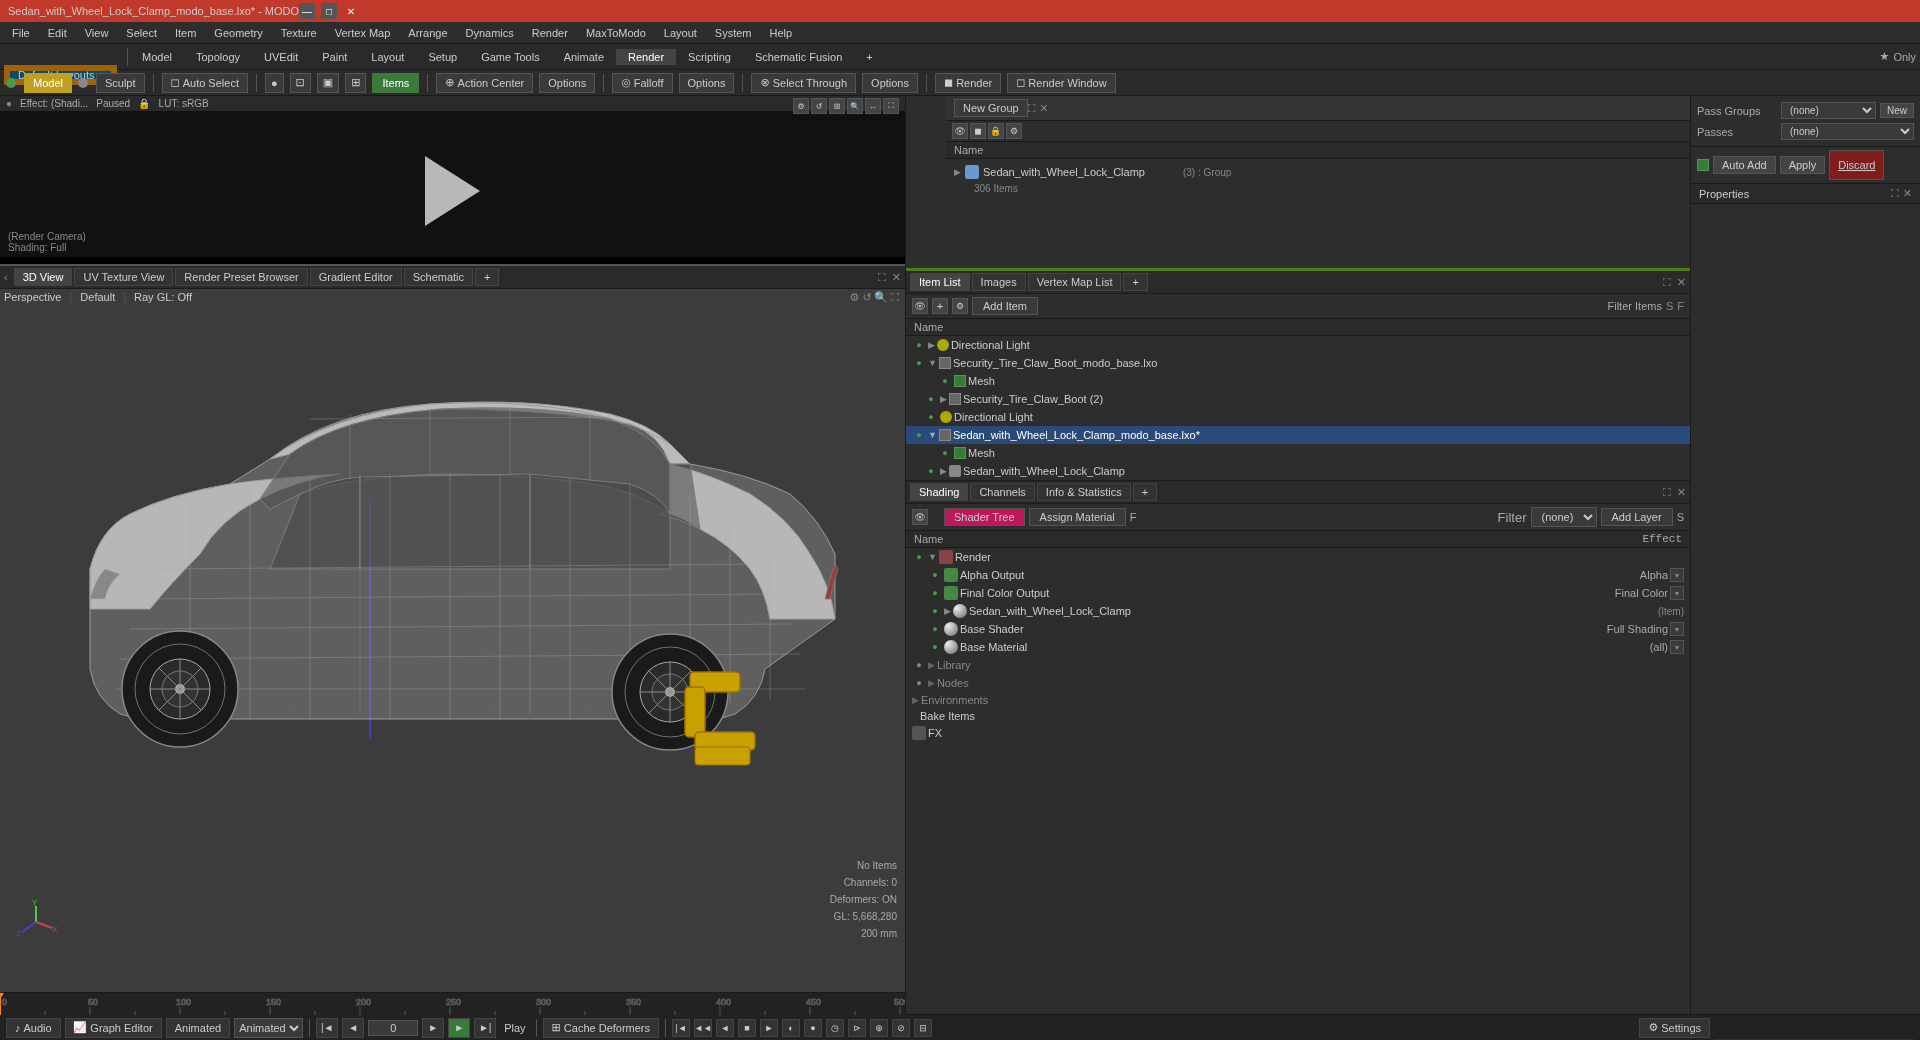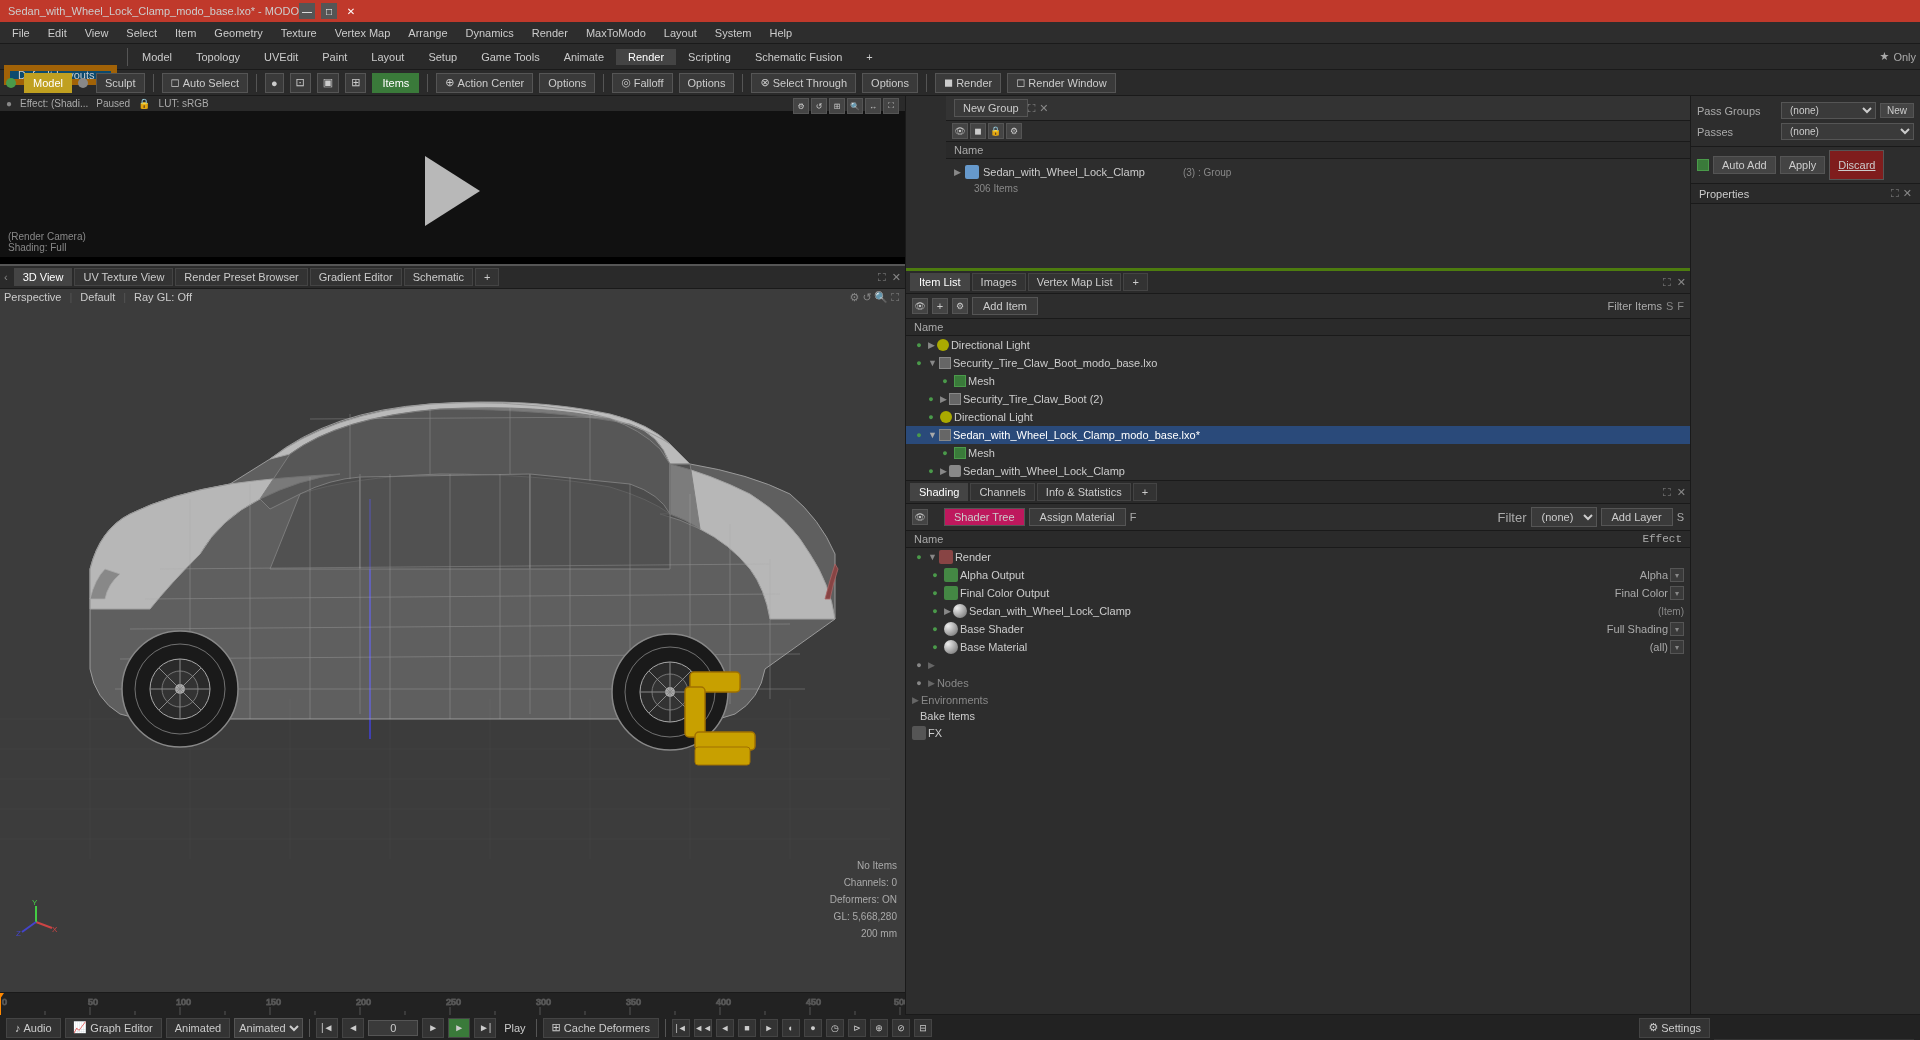--- a/index.html
+++ b/index.html
@@ -567,20 +567,21 @@
           <span style="width:14px;height:14px;display:flex;align-items:center;justify-content:center;font-size:9px;color:#4a9a4a;cursor:pointer;">●</span>
           <span style="width:14px;height:14px;background:radial-gradient(circle at 4px 4px, #eee, #666);border-radius:50%;display:inline-block;"></span>
           <span style="flex:1;">Base Material</span>
           <span style="min-width:80px;text-align:right;color:#aaa;">(all)</span>
           <span style="width:14px;height:14px;background:#3a3a3a;border:1px solid #555;display:flex;align-items:center;justify-content:center;font-size:8px;color:#888;cursor:pointer;">▾</span>
         </div>
 
         <div style="display:flex;align-items:center;padding:2px 6px;gap:2px;cursor:pointer;font-size:11px;color:#888;">
           <span style="width:14px;height:14px;display:flex;align-items:center;justify-content:center;font-size:9px;color:#888;cursor:pointer;">●</span>
           <span style="color:#666;font-size:9px;">▶</span>
+          <span style="flex:1;">Library</span>
         </div>
 
         <div style="display:flex;align-items:center;padding:2px 6px;gap:2px;cursor:pointer;font-size:11px;color:#888;">
           <span style="width:14px;height:14px;display:flex;align-items:center;justify-content:center;font-size:9px;color:#888;cursor:pointer;">●</span>
           <span style="color:#666;font-size:9px;">▶</span>
           <span style="flex:1;">Nodes</span>
         </div>
 
 
         <div style="display:flex;align-items:center;padding:2px 6px;gap:2px;cursor:pointer;font-size:11px;color:#888;">

